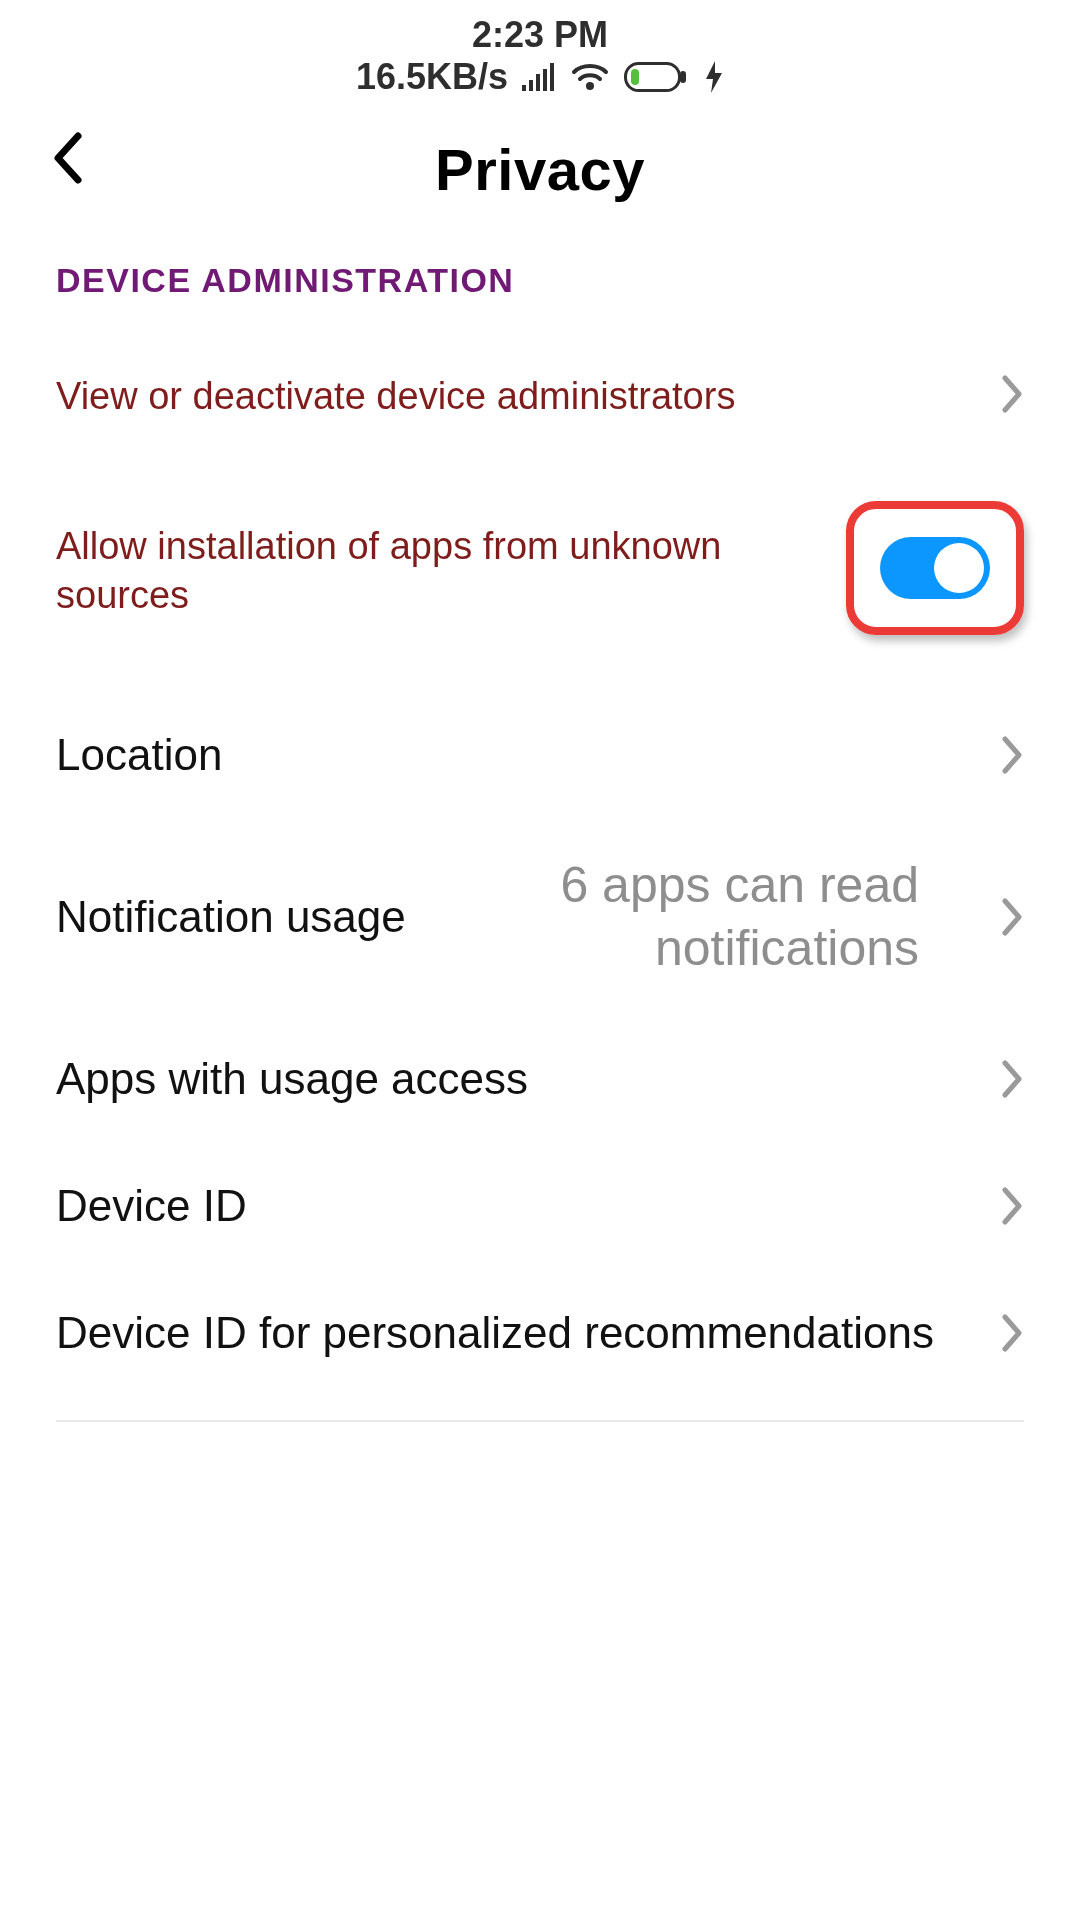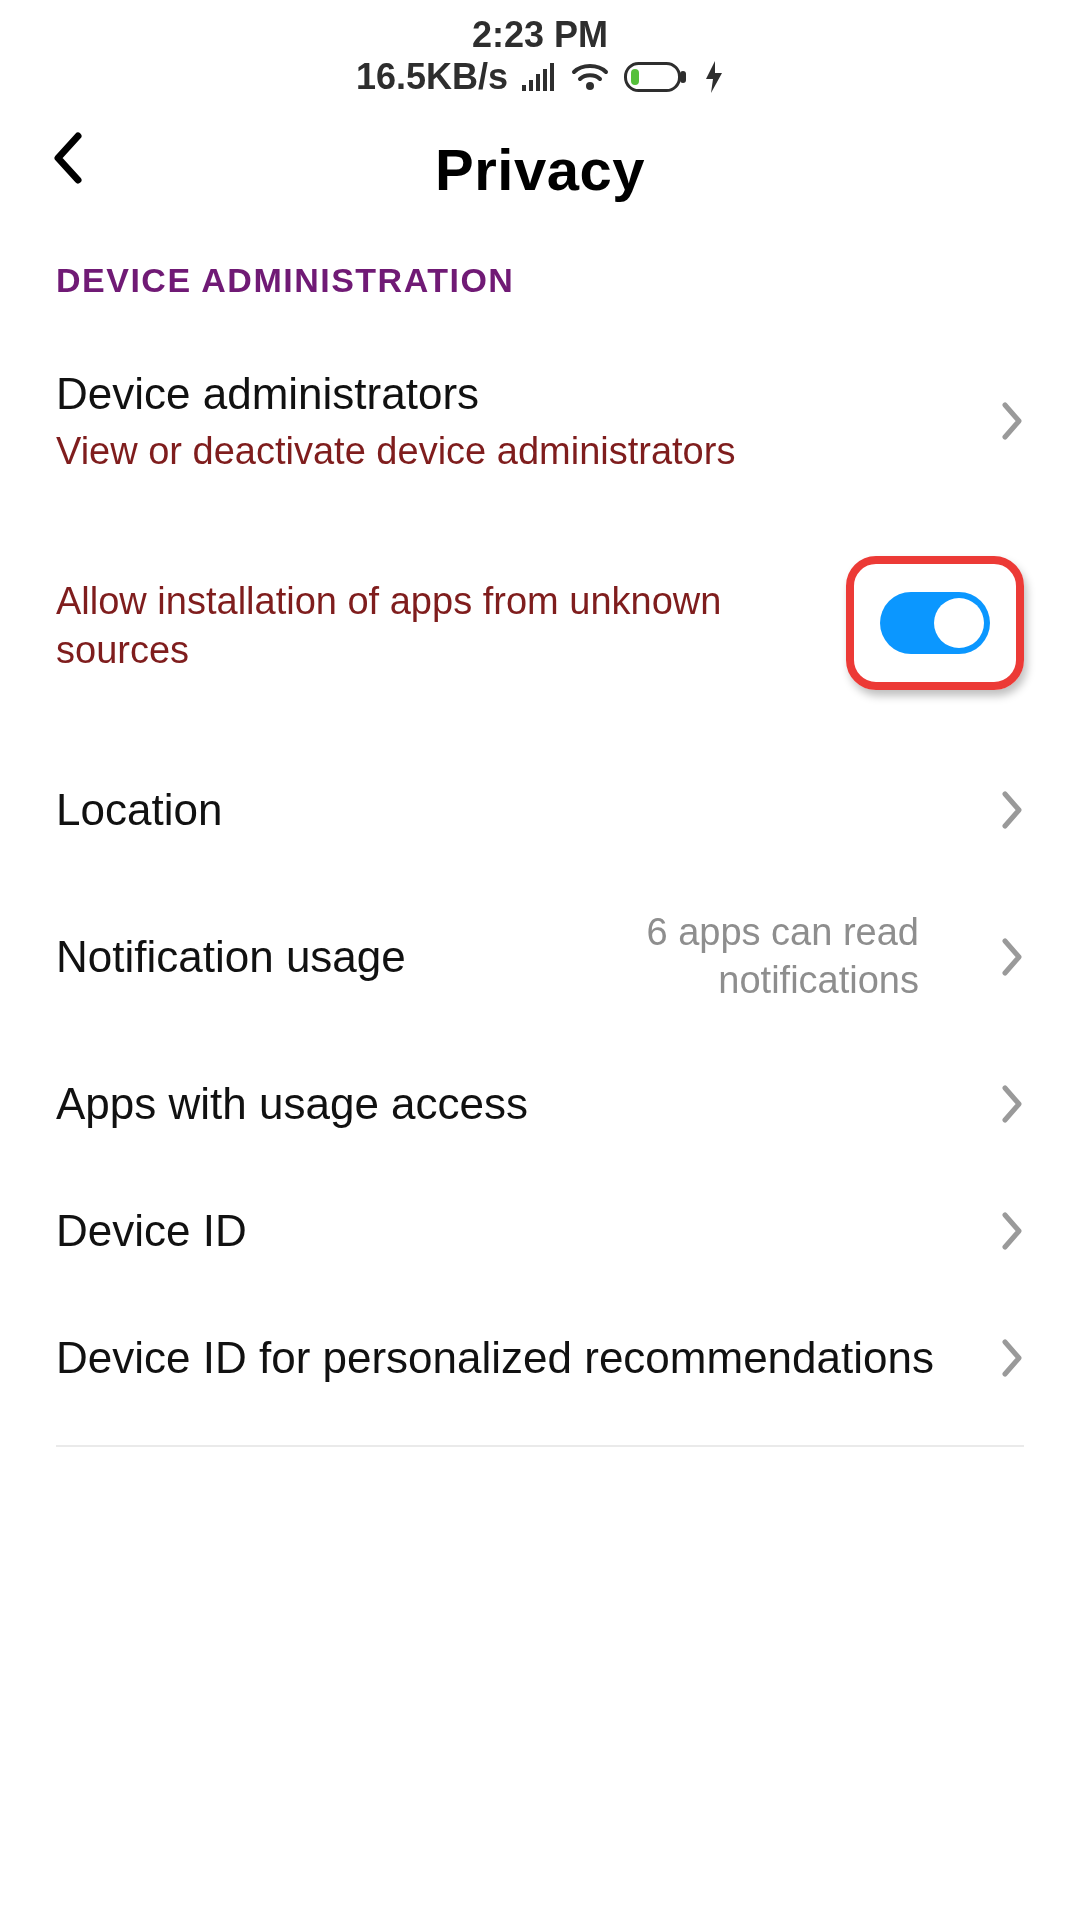--- a/index.html
+++ b/index.html
@@ -16,21 +16,21 @@
     .page-title { font-size:58px; font-weight:700; letter-spacing:0.5px; }
 
     
     .section-label { font-size:34px; font-weight:600; letter-spacing:1.5px; color:#701a75; padding:18px 56px 30px 56px; }
 
     
     .row { display:flex; align-items:center; justify-content:space-between; padding:36px 56px; }
     .row .texts { flex:1; min-width:0; padding-right:20px; }
     .row-title { font-size:44px; color:#111; line-height:1.25; }
     .row-sub { font-size:38px; color:#7f1d1d; line-height:1.3; margin-top:6px; }
-    .row-value { font-size:38px; color:#8e8e8e; text-align:right; line-height:1.25; max-width:380px; margin-right:18px; }
+    .row-value { font-size:50px; color:#8e8e8e; text-align:right; line-height:1.25; max-width:380px; margin-right:18px; }
     .chev { flex-shrink:0; }
 
     
     .toggle { width:110px; height:62px; border-radius:40px; position:relative; }
     .toggle.on { background:#0b97ff; }
     .toggle .knob { width:50px; height:50px; border-radius:50%; background:#fff; position:absolute; top:6px; right:6px; }
 
     
     .highlight { border:8px solid #ec3a36; border-radius:30px; padding:28px 26px; box-shadow:3px 6px 8px rgba(0,0,0,0.25); }
 
@@ -89,21 +89,20 @@
         <path d="M28 6 L8 28 L28 50" fill="none" stroke="#000" stroke-width="7" stroke-linecap="round" stroke-linejoin="round"></path>
       </svg>
   </div>
   <div class="page-title">Privacy</div>
 </div>
 
 <div class="section-label">DEVICE ADMINISTRATION</div>
 
 <div class="row">
   <div class="texts">
-    <div class="row-title">Device administrators</div>
     <div class="row-sub">View or deactivate device administrators</div>
   </div>
   <span class="chev">
     <svg width="24" height="40" viewBox="0 0 24 40">
         <path d="M5 4 L19 20 L5 36" fill="none" stroke="#9a9a9a" stroke-width="5" stroke-linecap="round" stroke-linejoin="round"></path>
       </svg>
   </span>
 </div>
 
 <div class="row" style="padding-top:44px;padding-bottom:44px;">

